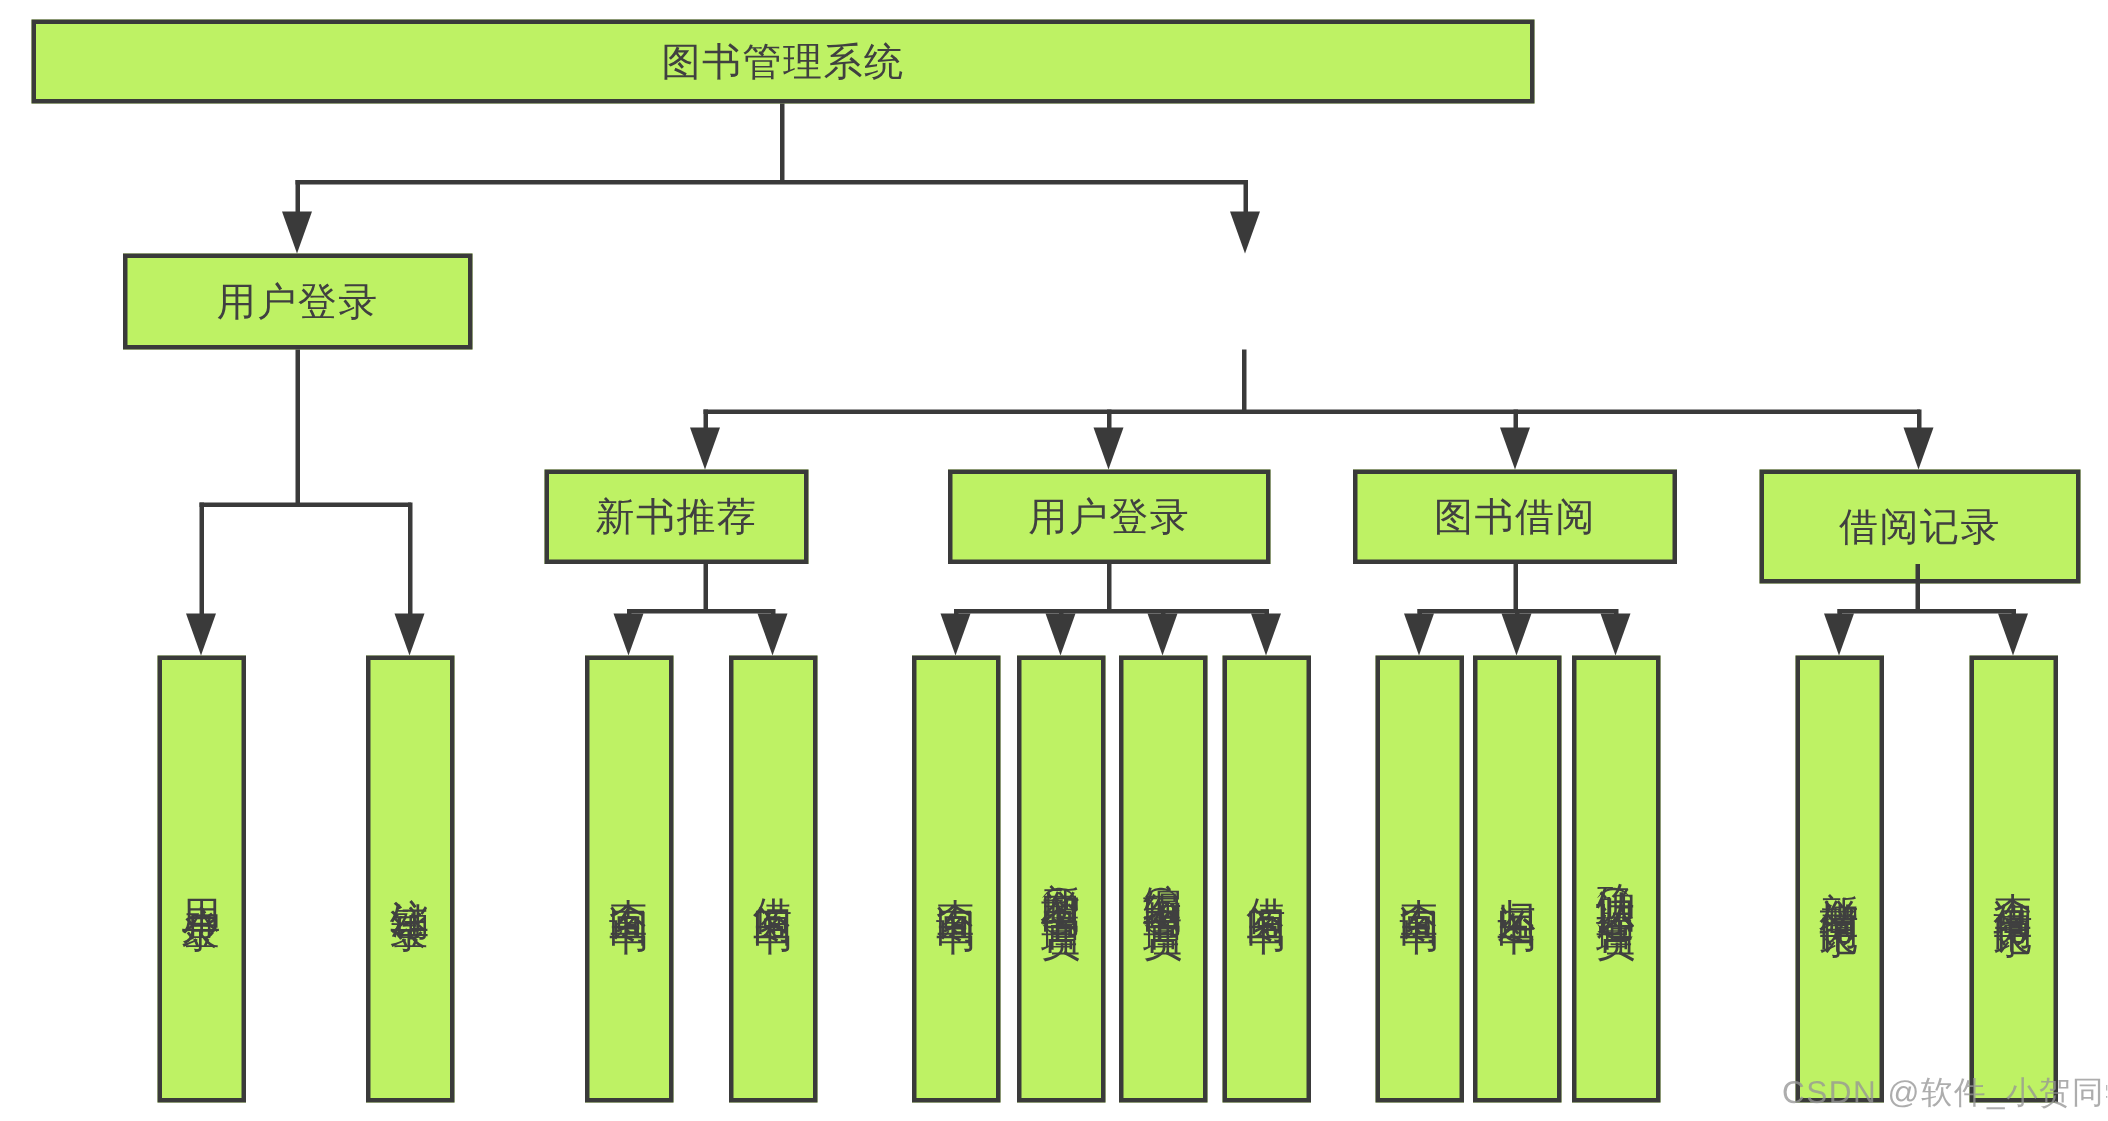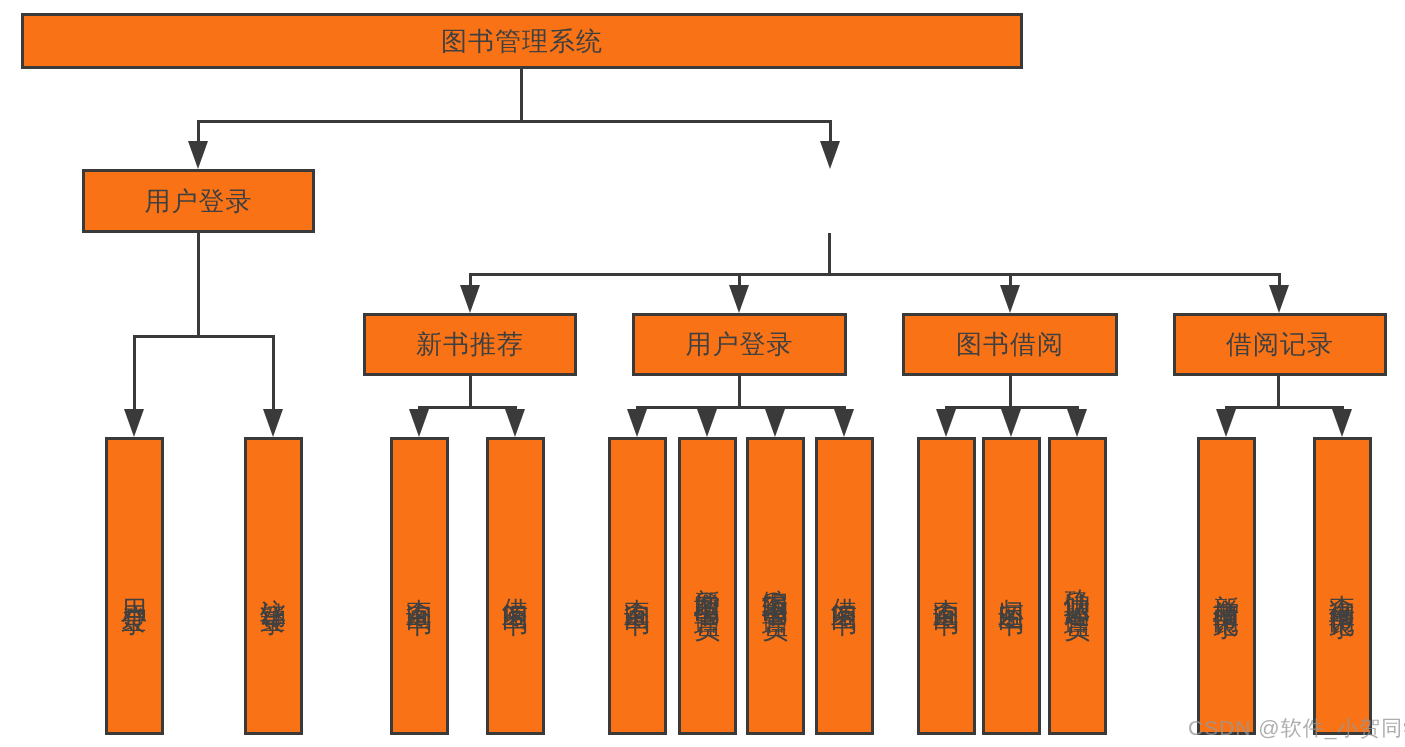--- a/index.html
+++ b/index.html
@@ -1,18 +1,18 @@
 <!DOCTYPE html>
 <html lang="zh"><head>
 <meta charset="utf-8">
 <style>
   html,body{margin:0;padding:0;background:#fff;}
   .stage{position:relative;width:1405px;height:747px;background:#ffffff;overflow:hidden;
          font-family:"Liberation Sans","DejaVu Sans",sans-serif;}
-  .box{position:absolute;box-sizing:border-box;background:#f97316;border:3px solid #3a3a3a;
+  .box{position:absolute;box-sizing:border-box;background:#bef264;border:3px solid #3a3a3a;
        display:flex;align-items:center;justify-content:center;
        color:#404040;font-size:26px;letter-spacing:1px;white-space:nowrap;}
   .leaf{top:437px;width:59px;height:298px;}
   .vtext{writing-mode:vertical-rl;text-orientation:mixed;letter-spacing:4px;
          color:#404040;font-size:26px;line-height:1;}
   .vl{position:absolute;width:3px;background:#3a3a3a;}
   .hl{position:absolute;height:3px;background:#3a3a3a;}
   .arr{position:absolute;width:0;height:0;
        border-left:10px solid transparent;border-right:10px solid transparent;
        border-top:28px solid #3a3a3a;}
@@ -21,24 +21,24 @@
 </style>
 </head>
 <body>
 
 <div class="stage">
 
   <div class="box" style="left:21px;top:13px;width:1002px;height:56px">图书管理系统</div>
 
   <div class="box" style="left:82px;top:169px;width:233px;height:64px">用户登录</div>
 
-  <div class="box" style="left:363px;top:313px;width:214px;height:63px">新书推荐</div>
+  <div class="box" style="left:363px;top:313px;width:176px;height:63px">新书推荐</div>
   <div class="box" style="left:632px;top:313px;width:215px;height:63px">用户登录</div>
   <div class="box" style="left:902px;top:313px;width:216px;height:63px">图书借阅</div>
-  <div class="box" style="left:1173px;top:313px;width:214px;height:63px">借阅记录</div>
+  <div class="box" style="left:1173px;top:313px;width:214px;height:76px">借阅记录</div>
 
   <div class="box leaf" style="left:105px">
     <span class="vtext">用户登录</span>
     </div>
   <div class="box leaf" style="left:244px">
     <span class="vtext">注销登录</span>
     </div>
 
   <div class="box leaf" style="left:390px">
     <span class="vtext">查询图书</span>

